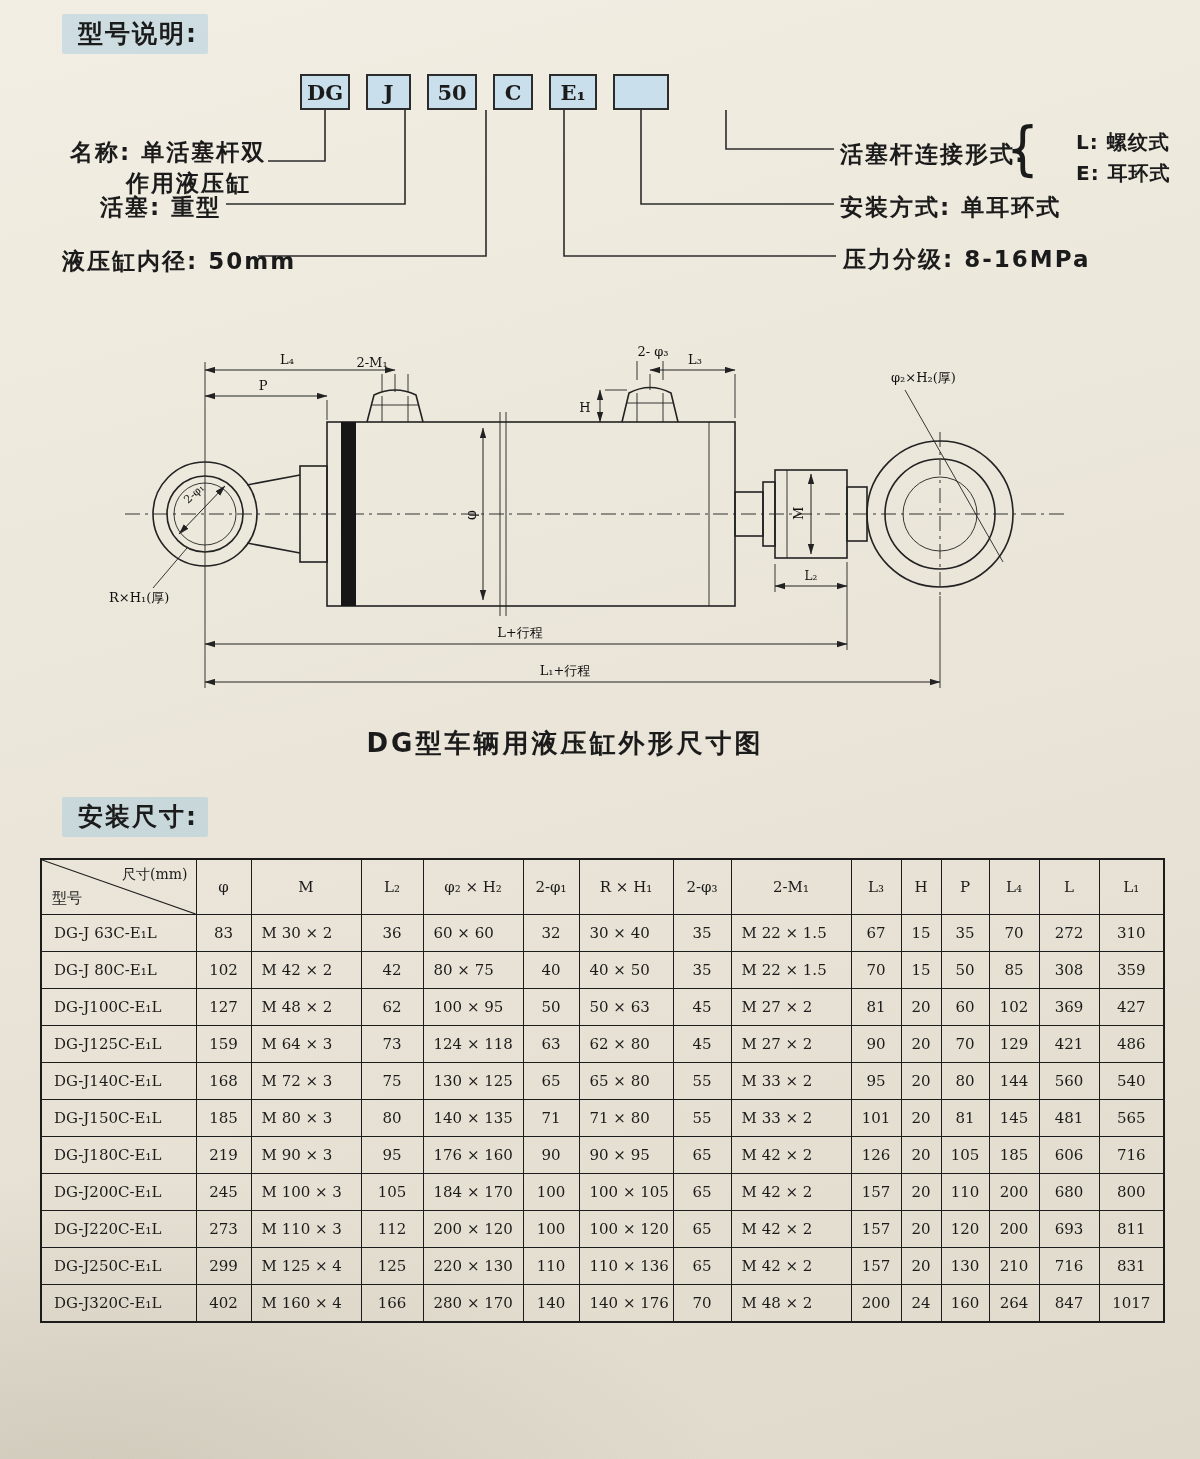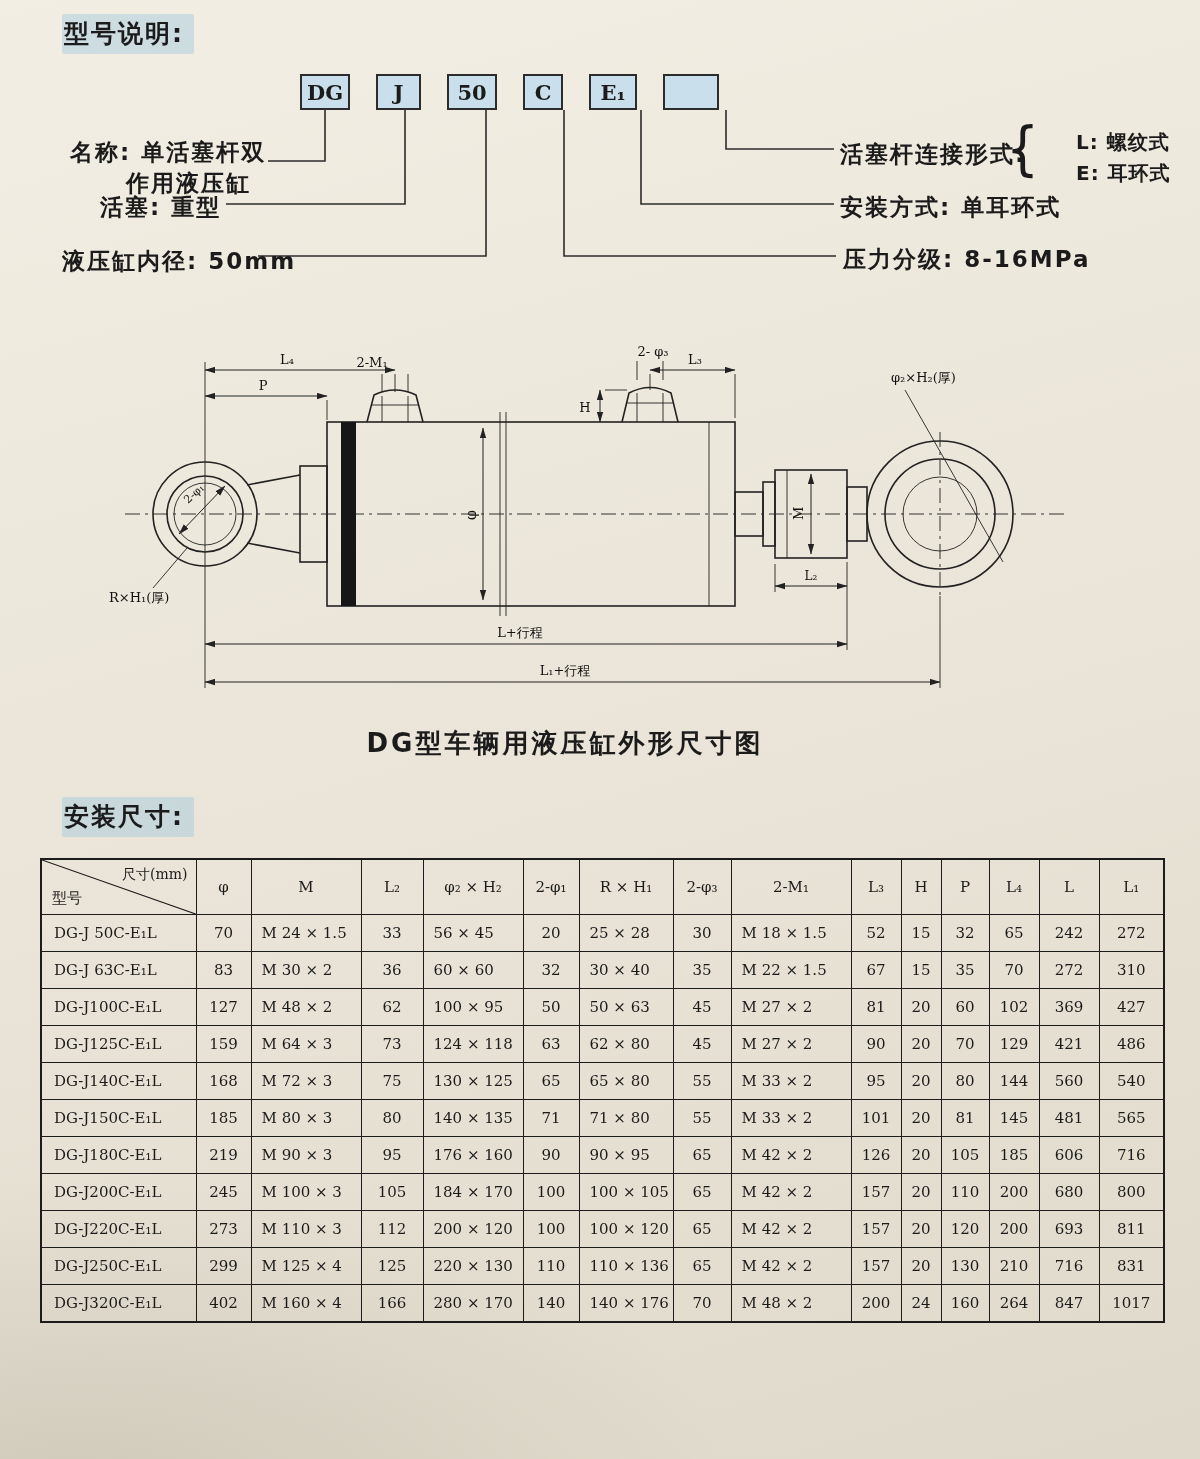--- a/index.html
+++ b/index.html
@@ -6,24 +6,24 @@
   body{
     width:1200px;height:1459px;position:relative;overflow:hidden;
     color:#1b1b1b;
     font-family:"DejaVu Sans","Liberation Sans",sans-serif;
     background:
       radial-gradient(1100px 520px at 6% 102%, rgba(115,105,85,.16), transparent 60%),
       linear-gradient(165deg,#f2eee3 0%,#e9e4d7 55%,#ded9ca 100%);
   }
   .sec-title{
     position:absolute;font-size:25px;font-weight:bold;letter-spacing:2px;
-    background:rgba(160,200,222,.45);padding:3px 10px 4px 2px;border-radius:2px;white-space:nowrap;
+    background:rgba(160,200,222,.45);padding:3px 10px 4px 16px;border-radius:2px;white-space:nowrap;
   }
   
-  #boxes{position:absolute;left:300px;top:74px;display:flex;gap:26px;}
+  #boxes{position:absolute;left:300px;top:74px;display:flex;gap:16px;}
   .mbox{height:36px;background:#c9dfeb;border:2px solid #2c2c2c;box-sizing:border-box;
         display:flex;align-items:center;justify-content:center;
         font-family:"DejaVu Serif","Liberation Serif",serif;font-weight:bold;font-size:21px;}
   #boxes .mbox:nth-child(1){width:50px}
   #boxes .mbox:nth-child(2){width:45px}
   #boxes .mbox:nth-child(3){width:50px}
   #boxes .mbox:nth-child(4){width:40px}
   #boxes .mbox:nth-child(5){width:48px}
   #boxes .mbox:nth-child(6){width:56px}
   #connector-svg{position:absolute;left:0;top:0;width:1200px;height:320px;pointer-events:none;}
@@ -251,56 +251,56 @@
         <th>2-M₁</th>
         <th>L₃</th>
         <th>H</th>
         <th>P</th>
         <th>L₄</th>
         <th>L</th>
         <th>L₁</th>
       </tr>
   </thead>
   <tbody>
-  <tr>
-    <td>DG-J 50C-E₁L</td>
-    <td>70</td>
-    <td>M 24 × 1.5</td>
-    <td>33</td>
-    <td>56 × 45</td>
-    <td>20</td>
-    <td>25 × 28</td>
-    <td>30</td>
-    <td>M 18 × 1.5</td>
-    <td>52</td>
-    <td>15</td>
-    <td>32</td>
-    <td>65</td>
-    <td>242</td>
-    <td>272</td>
-  </tr>
 
   <tr>
     <td>DG-J 63C-E₁L</td>
     <td>83</td>
     <td>M 30 × 2</td>
     <td>36</td>
     <td>60 × 60</td>
     <td>32</td>
     <td>30 × 40</td>
     <td>35</td>
     <td>M 22 × 1.5</td>
     <td>67</td>
     <td>15</td>
     <td>35</td>
     <td>70</td>
     <td>272</td>
     <td>310</td>
   </tr>
 
+  <tr>
+    <td>DG-J 80C-E₁L</td>
+    <td>102</td>
+    <td>M 42 × 2</td>
+    <td>42</td>
+    <td>80 × 75</td>
+    <td>40</td>
+    <td>40 × 50</td>
+    <td>35</td>
+    <td>M 22 × 1.5</td>
+    <td>70</td>
+    <td>15</td>
+    <td>50</td>
+    <td>85</td>
+    <td>308</td>
+    <td>359</td>
+  </tr>
 
   <tr>
     <td>DG-J100C-E₁L</td>
     <td>127</td>
     <td>M 48 × 2</td>
     <td>62</td>
     <td>100 × 95</td>
     <td>50</td>
     <td>50 × 63</td>
     <td>45</td>

